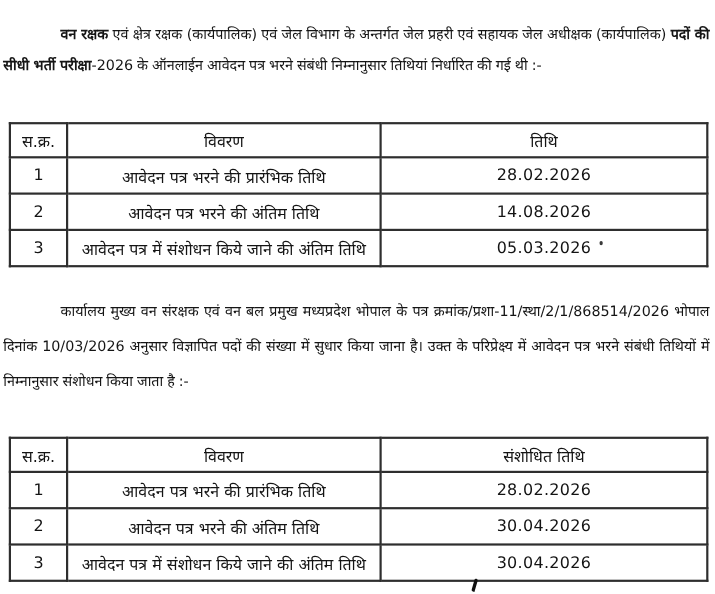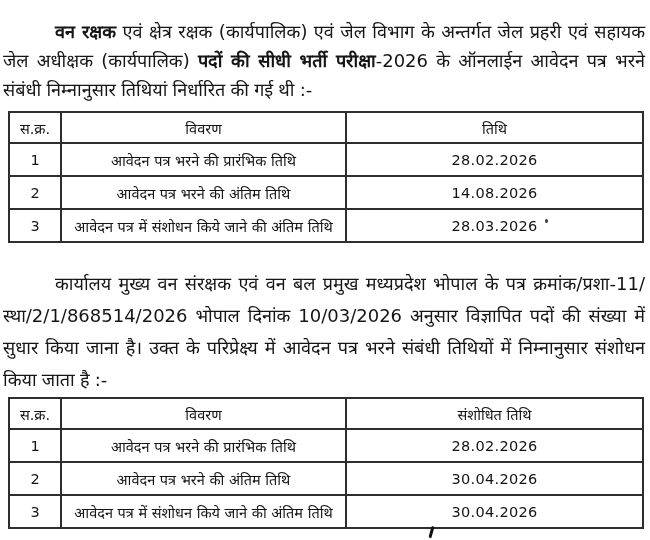--- a/index.html
+++ b/index.html
@@ -14,21 +14,21 @@
     color: #111111;
     position: relative;
     overflow: hidden;
   }
   .para {
     position: absolute;
     left: 3px;
     width: 642px;
     margin: 0;
     text-align: justify;
-    font-size: 18px;
+    font-size: 13px;
     word-spacing: -0.5px;
     color: #151515;
   }
   #para1 {
     top: 17px;
     line-height: 29px;
     text-indent: 52px;
   }
   #para2 {
     top: 268px;
@@ -115,21 +115,21 @@
         <td class="date-cell">28.02.2026</td>
       </tr>
       <tr>
         <td class="serial-cell">2</td>
         <td>आवेदन पत्र भरने की अंतिम तिथि</td>
         <td class="date-cell">14.08.2026</td>
       </tr>
       <tr>
         <td class="serial-cell">3</td>
         <td>आवेदन पत्र में संशोधन किये जाने की अंतिम तिथि</td>
-        <td class="date-cell">28.03.2026</td>
+        <td class="date-cell">05.03.2026</td>
       </tr>
     </tbody>
   </table>
 
   <p class="para" id="para2">कार्यालय मुख्य वन संरक्षक एवं वन बल प्रमुख मध्यप्रदेश भोपाल के पत्र क्रमांक/प्रशा-11/स्था/2/1/868514/2026 भोपाल दिनांक 10/03/2026 अनुसार विज्ञापित पदों की संख्या में सुधार किया जाना है। उक्त के परिप्रेक्ष्य में आवेदन पत्र भरने संबंधी तिथियों में निम्नानुसार संशोधन किया जाता है :-</p>
 
   <table class="doc-table" id="table2">
     <colgroup>
         <col class="c1">
         <col class="c2">

